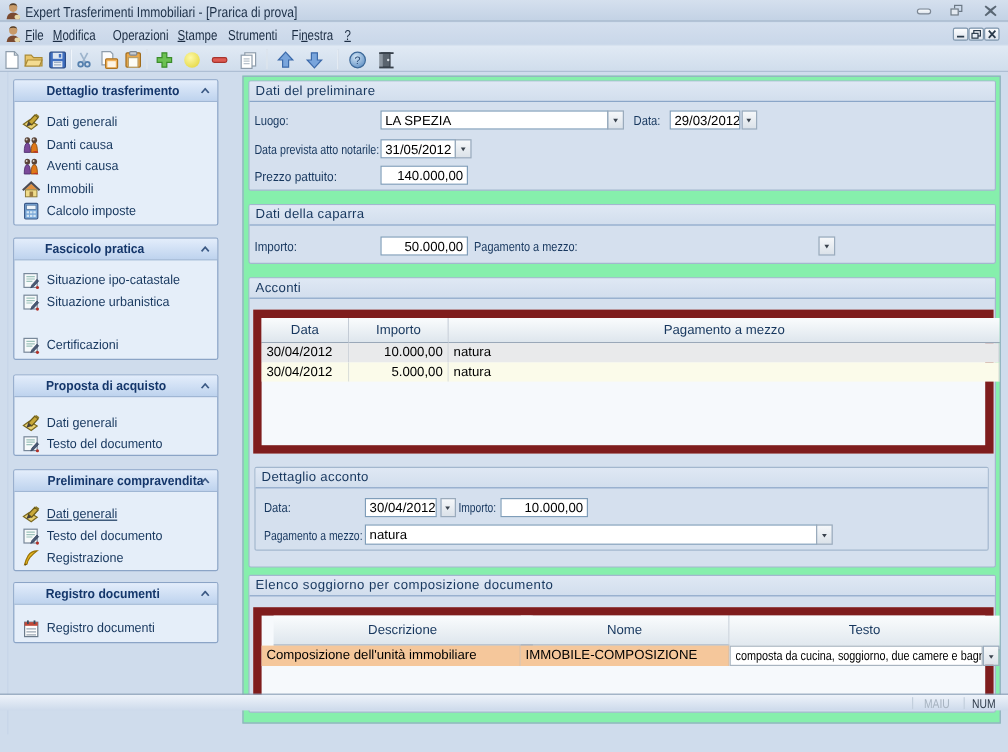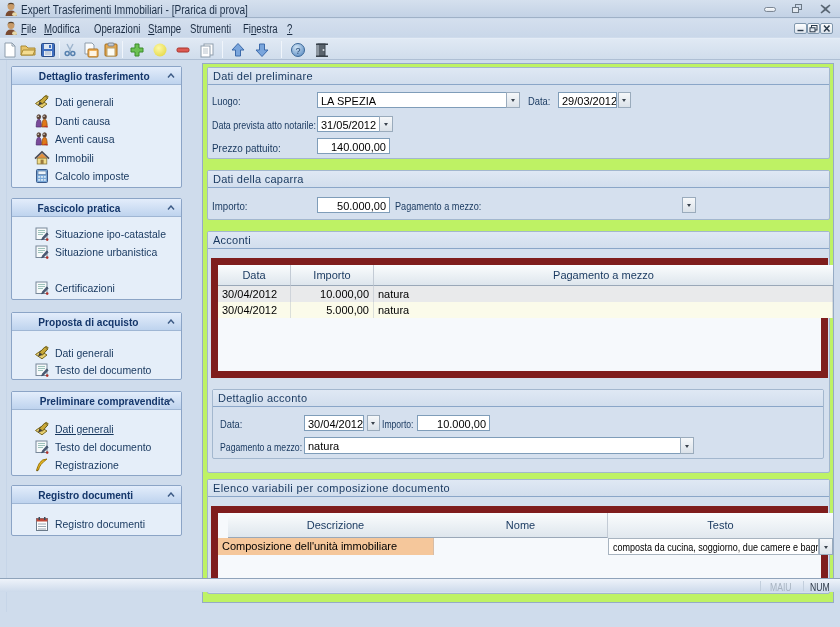--- a/index.html
+++ b/index.html
@@ -13,25 +13,25 @@
 #statusbar { left:0; top:578px; width:840px; height:14px; background:linear-gradient(#eef3fa,#cddaeb); border-top:1px solid #8fa3ba; }
 .menuitem { position:absolute; top:3px; font-size:12px; color:#1b2c42; transform:scaleX(0.8); transform-origin:0 0; white-space:nowrap; }
 .tsep { position:absolute; top:2px; width:1px; height:17px; background:#aab9cc; border-right:1px solid #f0f5fb; }
 .ticon { position:absolute; top:3px; width:16px; height:16px; }
 
 .mdib { position:absolute; top:4px; width:13px; height:11px; background:linear-gradient(#fcfdfe,#dde4ed); border:1px solid #8097ad; border-radius:2px; text-align:center; } .mdib svg{display:block;margin:0 auto}
 
 .sp { position:absolute; left:11px; width:171px; background:#e5eef9; border:1px solid #8ba4c6; border-radius:2px; }
 .sph { height:18px; background:linear-gradient(#e3edfb,#bed3ee); border-bottom:1px solid #9fb6d4; text-align:left; padding-left:22px; font-weight:bold; color:#14366a; line-height:18px; position:relative; } .sph b{display:inline-block;transform:scaleX(0.92);font-weight:bold}
 .sph .chev { position:absolute; right:6px; top:6px; width:8px; height:5px; }
-.si { position:absolute; left:22px; width:159px; height:18px;text-align:center; }
+.si { position:absolute; left:6px; width:159px; height:18px;text-align:center; }
 .si svg { position:absolute; left:0; top:1px; }
 .si span { position:absolute; left:21px; top:3px; white-space:nowrap; transform:scaleX(0.95); transform-origin:0 0; }
 
-#content { left:202px; top:63px; width:632px; height:540px; border:1px solid #96abc5; background:#bef264; }
+#content { left:202px; top:63px; width:632px; height:540px; border:1px solid #96abc5; background:#86efac; }
 .grp { position:absolute; left:4px; width:623px; border:1px solid #a3b7ce; background:#d5e0ee; border-radius:2px; }
 .cap { height:17px; line-height:17px; padding-left:5px; letter-spacing:0.25px; color:#17375e; border-bottom:1px solid #8aa6c8; background:linear-gradient(#dfe8f4,#d2deed); }
 .box { position:absolute; background:#fff; border:1px solid #7f9db9; font-size:11px; color:#000; padding:2px 3px 0 3px; white-space:nowrap; overflow:hidden; }
 .box.num { text-align:right; }
 .cbtn { position:absolute; width:14px; background:linear-gradient(#f6f8fa,#dbe2e9); border:1px solid #9aabbc; }
 .cbtn:after { content:""; position:absolute; left:50%; top:50%; margin:-1px 0 0 -2.5px; border:2.5px solid transparent; border-top:3.5px solid #39424d; }
 
 .tbl { position:absolute; border:7px solid #7f1d1d; background:#f6f9fc; }
 .th { position:absolute; top:0; background:linear-gradient(#fafcfd,#dee6ed); border-right:1px solid #c3cbd5; border-bottom:1px solid #9aa8b8; color:#17375e; text-align:center; }
 .td { position:absolute; white-space:nowrap; overflow:hidden; color:#000; padding:2px 4px 0 4px; border-right:1px solid rgba(160,172,186,0.35); }
@@ -374,27 +374,28 @@
   <span class="lbl" style="left:17px;top:354px;transform:scaleX(0.85)">Data:</span>
   <div class="box" style="left:101px;top:351px;width:60px;height:16px">30/04/2012</div>
   <div class="cbtn" style="left:164px;top:351px;height:16px;width:13px"></div>
   <span class="lbl" style="left:179px;top:354px;transform:scaleX(0.78)">Importo:</span>
   <div class="box num" style="left:214px;top:351px;width:73px;height:16px">10.000,00</div>
   <span class="lbl" style="left:17px;top:377px;transform:scaleX(0.79)">Pagamento a mezzo:</span>
   <div class="box" style="left:101px;top:373px;width:377px;height:17px">natura</div>
   <div class="cbtn" style="left:477px;top:373px;height:17px"></div>
 
   <div class="grp" style="top:415px;height:115px">
-    <div class="cap" style="letter-spacing:0.38px">Elenco variabili per composizione documento</div>
+    <div class="cap" style="letter-spacing:0.38px">Elenco soggiorno per composizione documento</div>
   </div>
   <div class="tbl" style="left:8px;top:442px;width:617px;height:85px">
     <div class="th" style="left:10px;width:216px;height:25px;line-height:25px">Descrizione</div>
     <div class="th" style="left:216px;width:174px;height:25px;line-height:25px">Nome</div>
     <div class="th" style="left:390px;width:225px;height:29px;line-height:25px;border-right:none">Testo</div>
     <div class="td" style="left:0;top:25px;width:216px;height:17px;background:#f5c79b;line-height:13px">Composizione dell'unità immobiliare</div>
+    <div class="td" style="left:216px;top:25px;width:174px;height:17px;background:#f5c79b;line-height:13px">IMMOBILE-COMPOSIZIONE</div>
     <div class="td" style="left:390px;top:25px;width:211px;height:17px;background:#fff;border:1px solid #a8b4c0;line-height:12px"><span style="display:inline-block;transform:scaleX(0.82);transform-origin:0 0;white-space:nowrap">composta da cucina, soggiorno, due camere e bagni</span></div>
     <div class="cbtn" style="left:601px;top:25px;width:14px;height:17px"></div>
   </div>
 </div>
 
 <div class="abs" id="statusbar">
   <div class="abs" style="left:760px;top:2px;width:1px;height:10px;background:#c3cfdd"></div>
   <div class="abs" style="left:803px;top:2px;width:1px;height:10px;background:#c3cfdd"></div>
   <span class="abs" style="left:770px;top:2px;color:#a7b3c0;font-size:10.5px;transform:scaleX(0.82);transform-origin:0 0">MAIU</span>
   <span class="abs" style="left:810px;top:2px;color:#2e3a49;font-size:10.5px;transform:scaleX(0.82);transform-origin:0 0">NUM</span>

